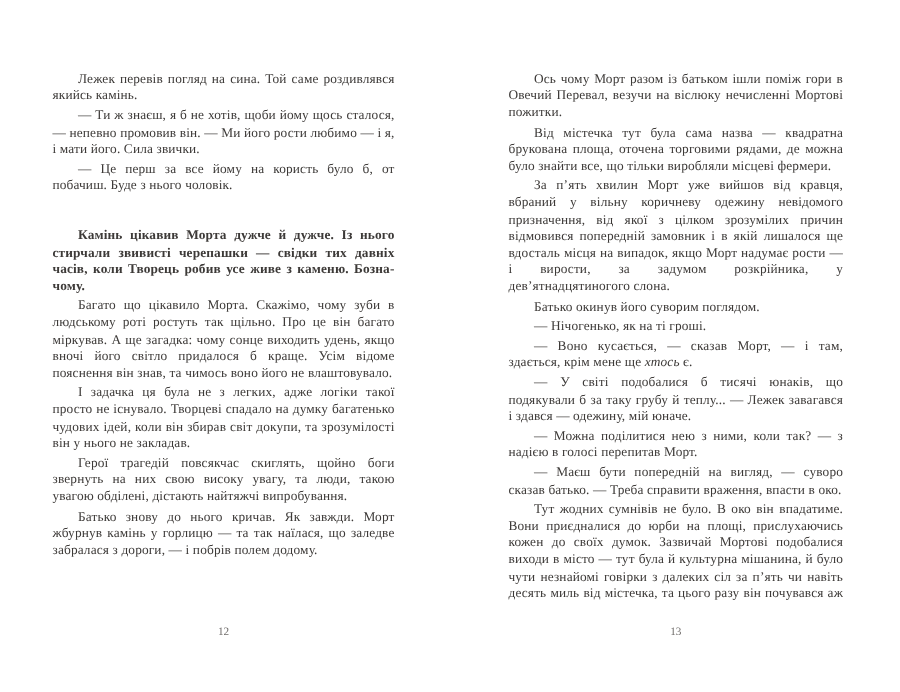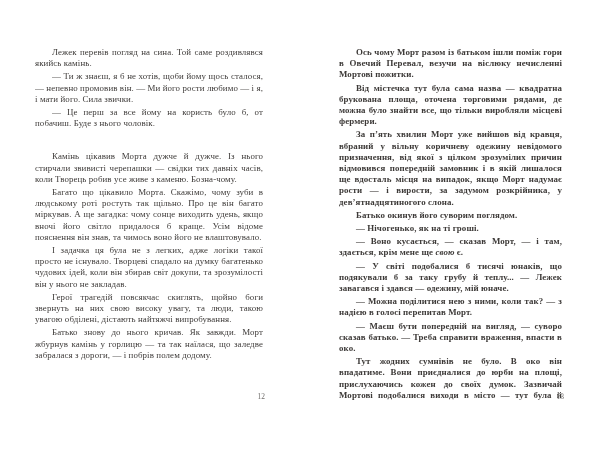--- a/index.html
+++ b/index.html
@@ -24,39 +24,40 @@
   .page-text {
     position: absolute;
     top: 45px;
     height: 358px;
     overflow: hidden;
     text-align: justify;
     hyphens: auto;
     -webkit-hyphens: auto;
   }
   .page-left-text  { left: 33px;  width: 232px; }
-  .page-right-text { left: 337px; width: 227px; font-weight: bold; }
+  .page-right-text { left: 337px; width: 227px; }
   .page-text p {
     margin: 2px;
     text-indent: 17px;
     font-size: 8.9px;
     line-height: 11.2px;
     letter-spacing: 0.1px;
   }
   .page-text p.section-break {
     margin-top: 22px;
+    font-weight: bold;
   }
   .italic { font-style: italic; }
   .page-number {
     position: absolute;
-    top: 392px;
+    top: 416px;
     font-size: 7.5px;
     line-height: 10px;
     color: #6f6c6a;
-    text-align: right;
+    text-align: center;
   }
   .page-number-left  { left: 33px;  width: 232px; }
   .page-number-right { left: 337px; width: 227px; }
 </style>
 </head>
 <body>
 
 <div class="screen">
 
   <div class="page">
@@ -73,21 +74,21 @@
     <div class="page-number page-number-left">12</div>
   </div>
 
   <div class="page">
     <div class="page-text page-right-text">
         <p><span>Ось чому Морт разом із батьком ішли поміж гори в Овечий Перевал, везучи на віслюку нечисленні Мортові пожитки.</span></p>
         <p><span>Від містечка тут була сама назва — квадратна брукована площа, оточена торговими рядами, де можна було знайти все, що тільки виробляли місцеві фермери.</span></p>
         <p><span>За п’ять хвилин Морт уже вийшов від кравця, вбраний у вільну коричневу одежину невідомого призначення, від якої з цілком зрозумілих причин відмовився попередній замовник і в якій лишалося ще вдосталь місця на випадок, якщо Морт надумає рости — і вирости, за задумом розкрійника, у дев’ятнадцятиногого слона.</span></p>
         <p><span>Батько окинув його суворим поглядом.</span></p>
         <p><span>— Нічогенько, як на ті гроші.</span></p>
-        <p><span>— Воно кусається, — сказав Морт, — і там, здається, крім мене ще </span><span class="italic">свою</span><span> є.</span></p>
+        <p><span>— Воно кусається, — сказав Морт, — і там, здається, крім мене ще </span><span class="italic">хтось</span><span> є.</span></p>
         <p><span>— У світі подобалися б тисячі юнаків, що подякували б за таку грубу й теплу... — Лежек завагався і здався — одежину, мій юначе.</span></p>
         <p><span>— Можна поділитися нею з ними, коли так? — з надією в голосі перепитав Морт.</span></p>
         <p><span>— Маєш бути попередній на вигляд, — суворо сказав батько. — Треба справити враження, впасти в око.</span></p>
         <p><span>Тут жодних сумнівів не було. В око він впадатиме. Вони приєдналися до юрби на площі, прислухаючись кожен до своїх думок. Зазвичай Мортові подобалися виходи в місто — тут була й культурна мішанина, й було чути незнайомі говірки з далеких сіл за п’ять чи навіть десять миль від містечка, та цього разу він почувався аж надто сприйнятливо — немов пригадував щось, чого ще не сталося.</span></p>
       </div>
     <div class="page-number page-number-right">13</div>
   </div>
 
 </div>
 

